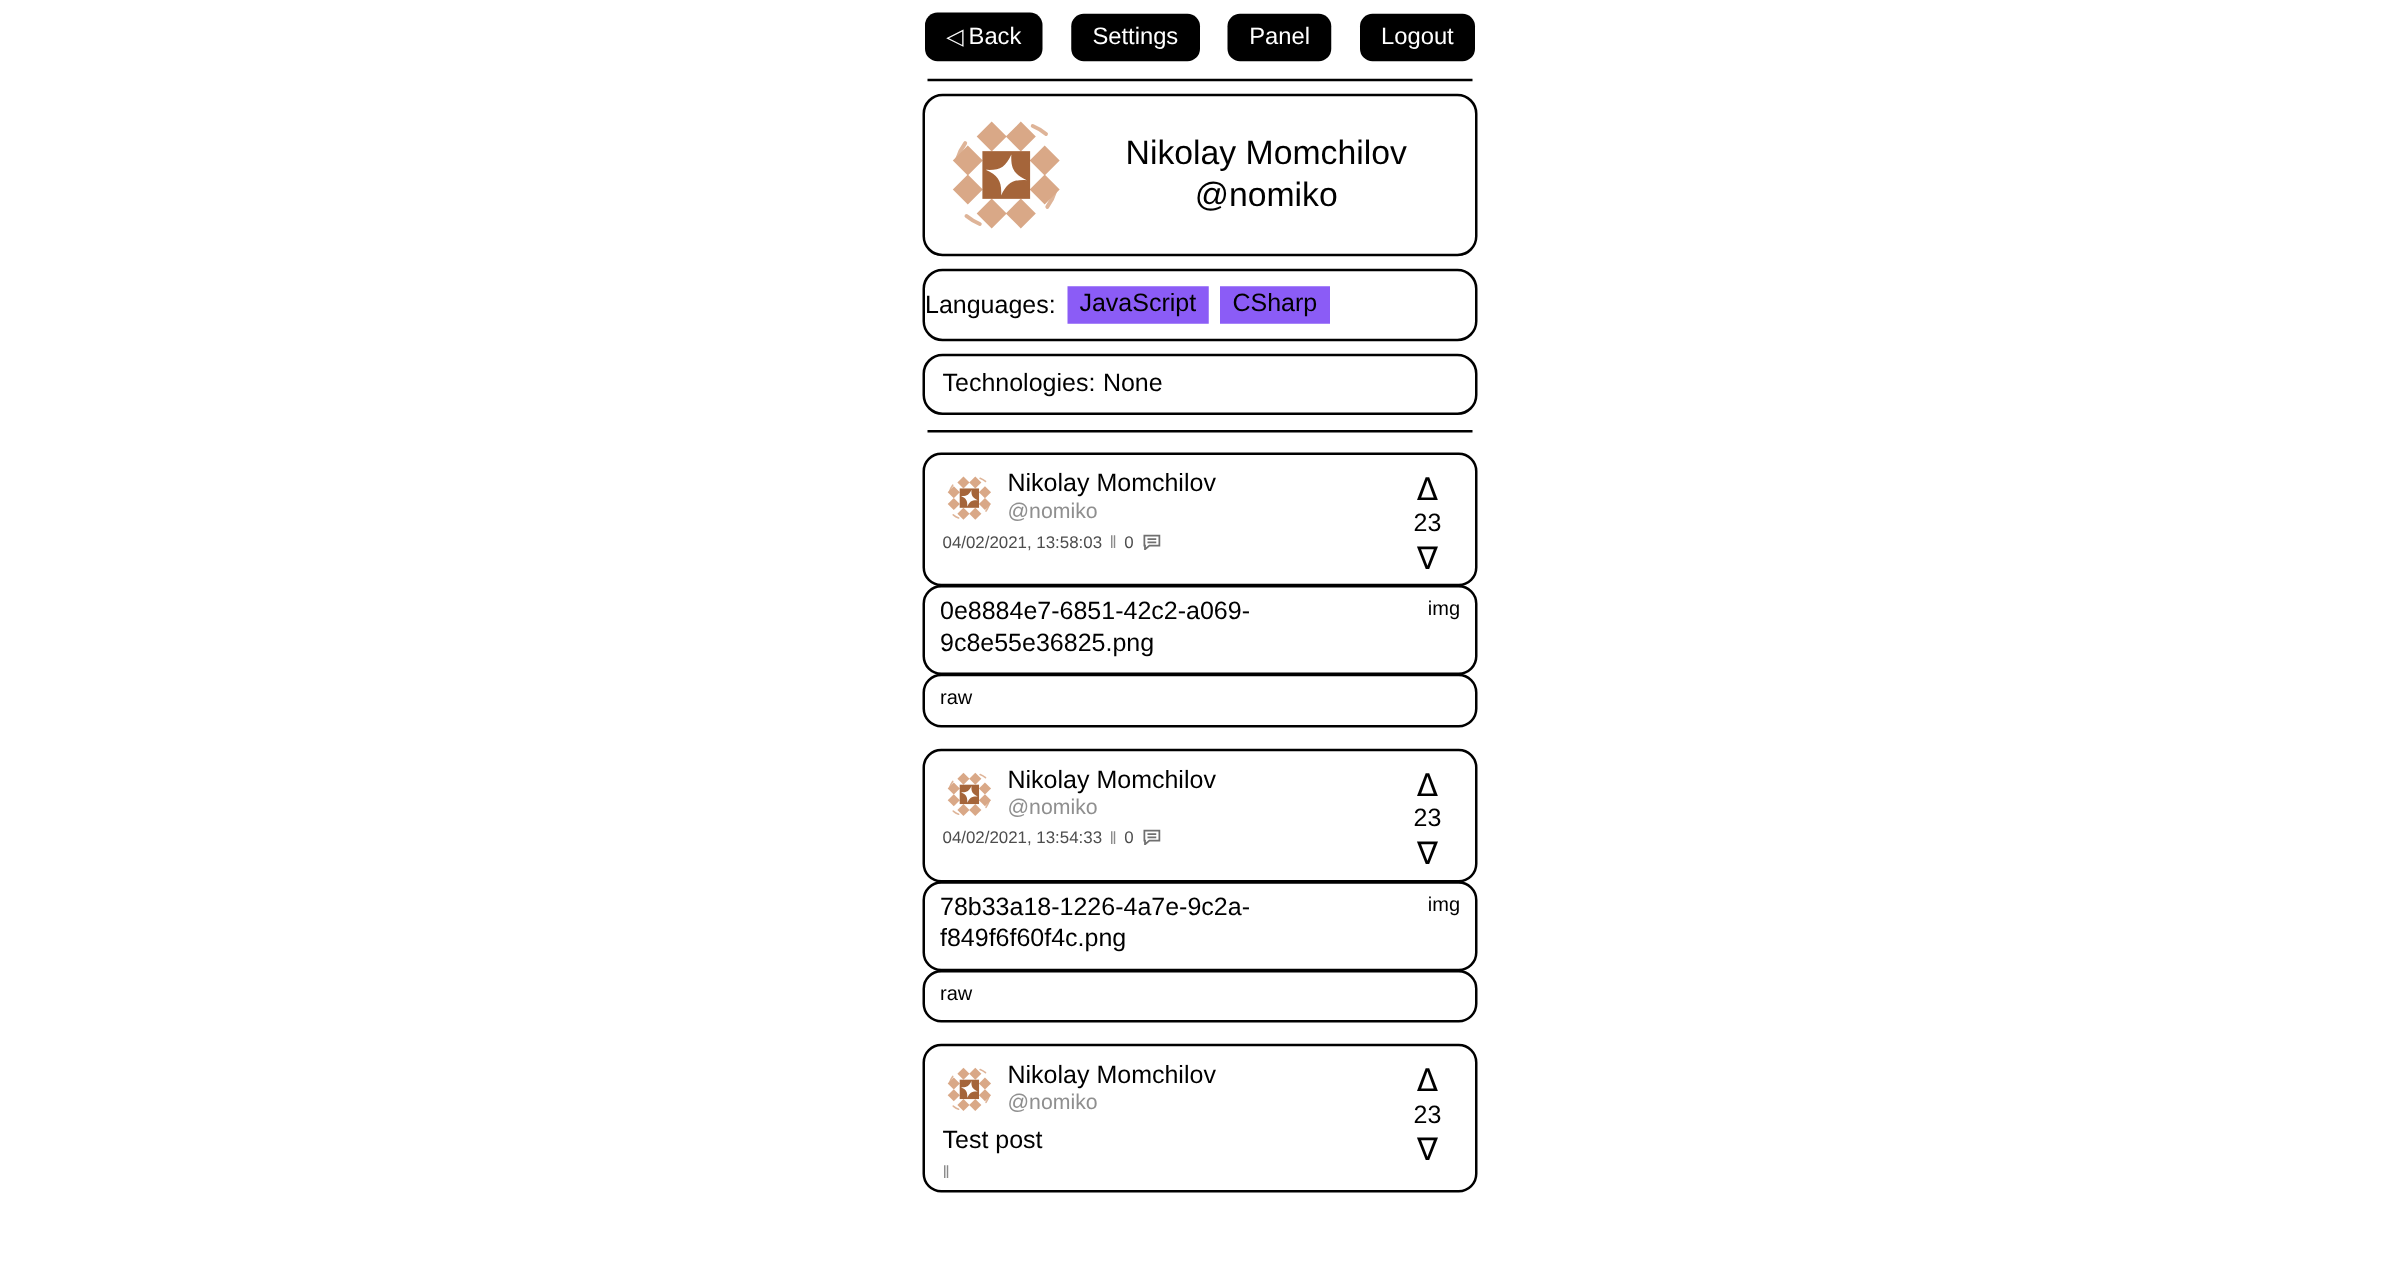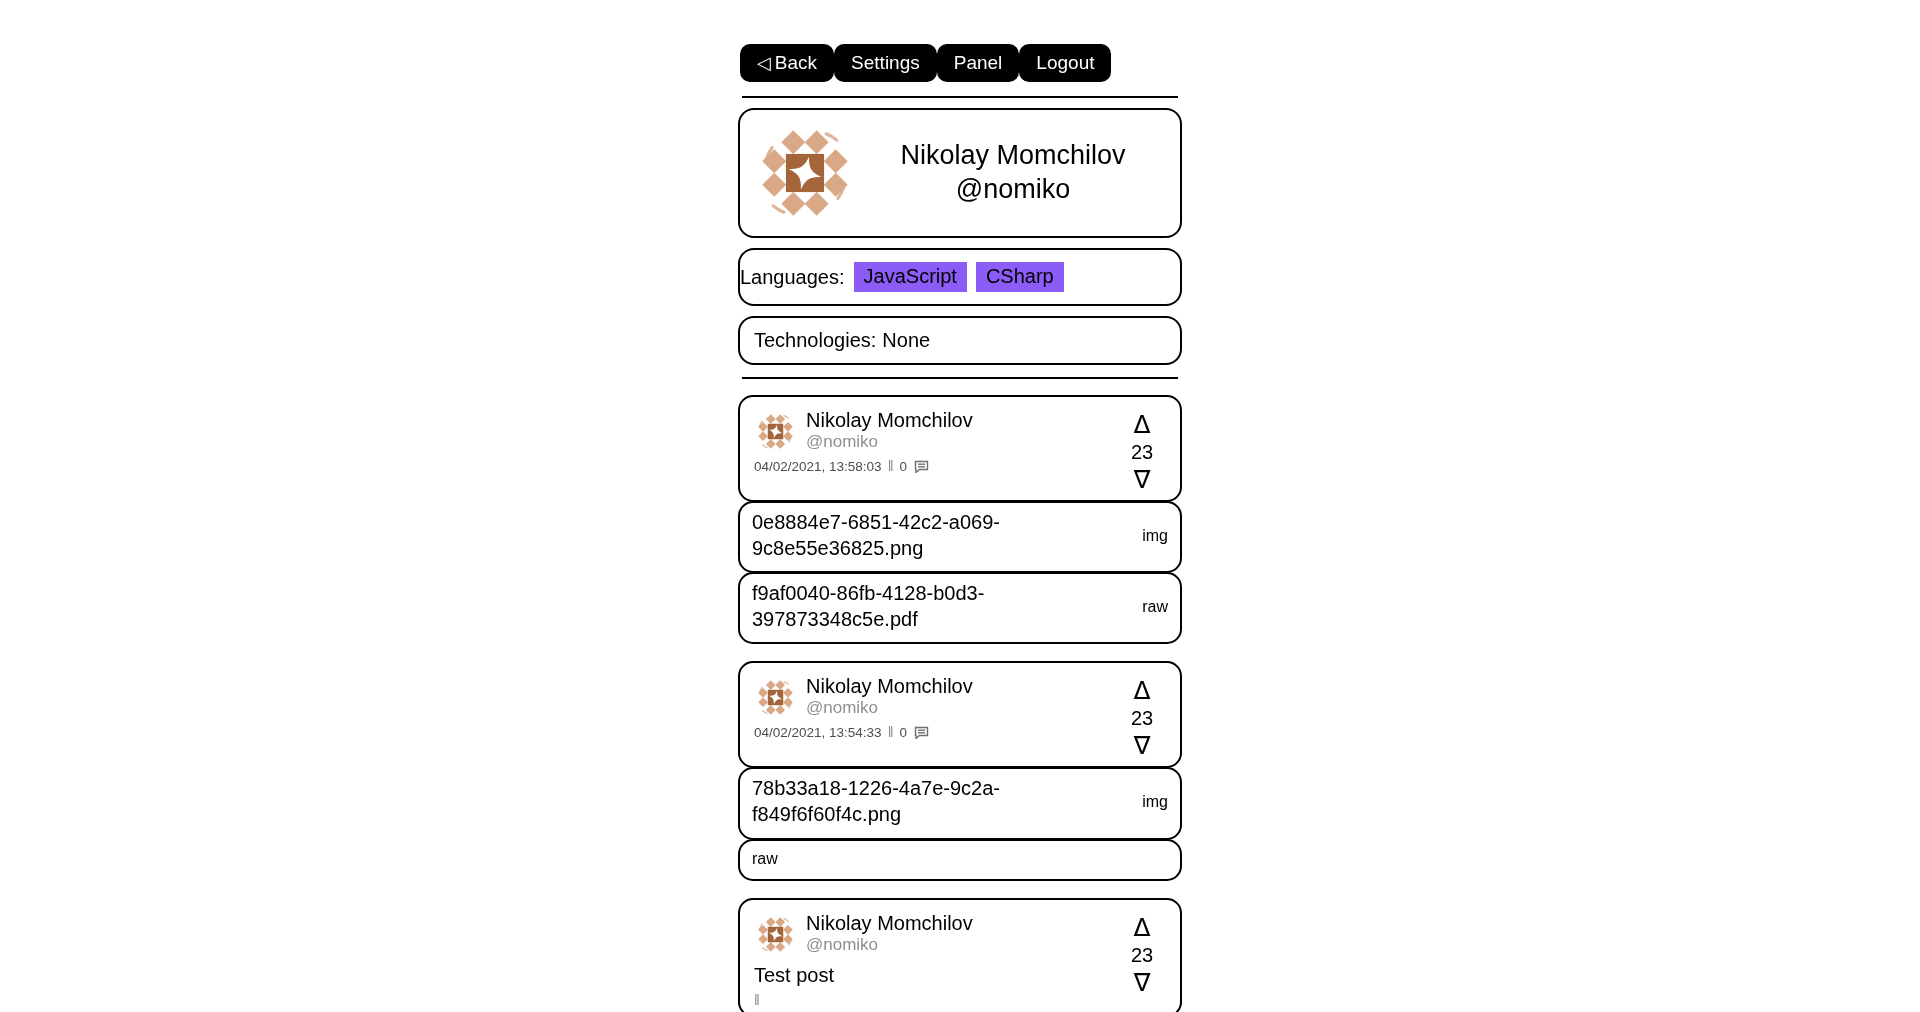--- a/index.html
+++ b/index.html
@@ -1,21 +1,21 @@
 <!DOCTYPE html>
 <html><head>
 <meta charset="utf-8">
 <style>
   * { box-sizing: border-box; margin: 0; padding: 0; }
   html, body { width: 1920px; height: 1012px; overflow: hidden; background: #ffffff; }
   body { font-family: "Liberation Sans", sans-serif; color: #000; }
   .page { width: 444px; margin: 0 auto; padding-top: 10px; }
 
   
-  .nav-row { display: flex; justify-content: flex-start; align-items: center; padding: 0 2px; margin-top: 34px; }
+  .nav-row { display: flex; justify-content: space-between; align-items: center; padding: 0 2px; }
   .nav-btn {
     background: #000; color: #fff; border: none; border-radius: 10px;
     font-family: "Liberation Sans", sans-serif; font-size: 19px;
     padding: 8px 17px; cursor: pointer; white-space: nowrap;
   }
   .nav-btn .tri { font-size: 18px; margin-right: 4px; }
 
   hr.divider { border: none; border-top: 2px solid #000; margin: 14px 4px 10px 4px; }
   hr.divider2 { border: none; border-top: 2px solid #000; margin: 12px 4px 0 4px; }
 
@@ -50,21 +50,21 @@
   .post-meta { margin-top: 5px; font-size: 13.5px; color: #4d4d4d; display: flex; align-items: center; gap: 6px; }
   .post-meta .sep { color: #8a8a8a; font-size: 14px; }
   .comment-icon { width: 15px; height: 13px; display: inline-block; margin-left: 1px; }
 
   .vote-col { width: 56px; flex: 0 0 auto; display: flex; flex-direction: column; align-items: center; padding-top: 2px; }
   .vote-arrow { font-size: 25px; line-height: 1.1; background: none; border: none; cursor: pointer; color: #000; font-family: "DejaVu Sans", sans-serif; padding: 0; }
   .vote-count { font-size: 20px; line-height: 1.35; }
 
   .attachment {
     border-radius: 15px; margin-top: -1px; padding: 7px 12px 10px 12px;
-    display: flex; justify-content: space-between; align-items: center;
+    display: flex; justify-content: space-between; align-items: flex-start;
     cursor: pointer; background: #fff;
   }
   .attachment .fname { font-size: 20px; line-height: 1.28; max-width: 310px; word-break: break-word; overflow-wrap: anywhere; }
   .attachment .ftype { font-size: 16px; line-height: 1.28; padding-top: 1px; }
 </style>
 </head>
 <body>
 
 <svg width="0" height="0" style="position:absolute">
   <defs>
@@ -156,21 +156,20 @@
         <button class="vote-arrow">Δ</button>
         <div class="vote-count">23</div>
         <button class="vote-arrow">∇</button>
       </div>
     </div>
     <div class="card attachment">
       <span class="fname">0e8884e7-6851-42c2-a069-9c8e55e36825.png</span>
       <span class="ftype">img</span>
     </div>
     <div class="card attachment">
-      <span class="fname">f9af0040-86fb-4128-b0d3-397873348c5e.pdf</span>
       <span class="ftype">raw</span>
     </div>
   </div>
 
   <div class="post-group">
     <div class="card post-card">
       <div class="post-main">
         <div class="post-head">
           <svg class="post-avatar" viewBox="0 0 100 100">
               <use href="#identicon"></use>

